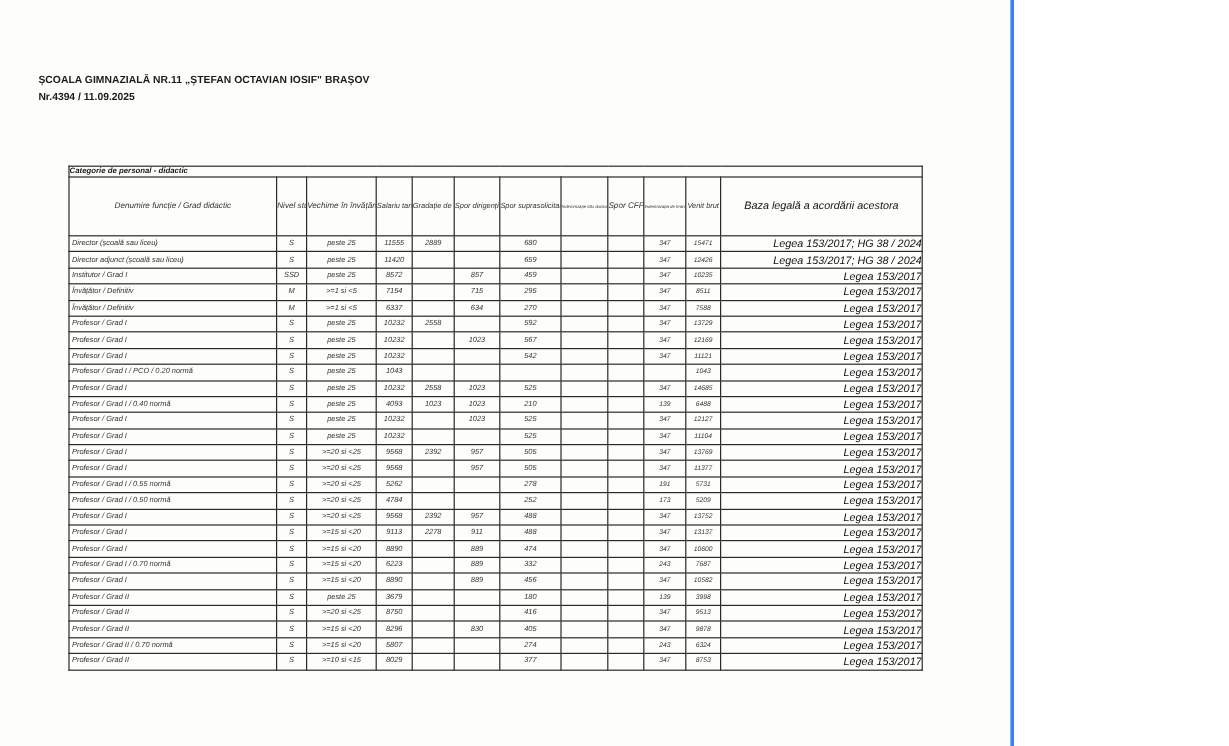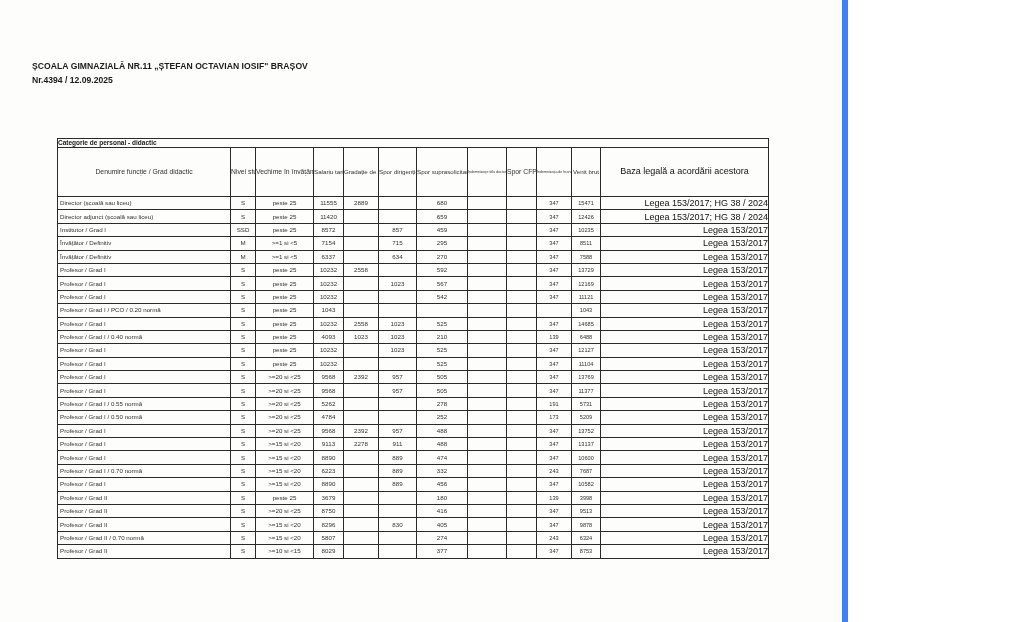--- a/index.html
+++ b/index.html
@@ -2,35 +2,35 @@
 <html><head>
 <meta charset="utf-8">
 <style>
   html, body { margin: 0; padding: 0; }
   body {
     width: 1024px; height: 622px; background: #ffffff; position: relative; overflow: hidden;
     font-family: "Liberation Sans", sans-serif; color: #1a1a1a;
   }
   .sheet {
     position: absolute; left: 0; top: 0; width: 842px; height: 622px;
-    background: #fdfdfc; border-right: 6px solid #3b82f6;
+    background: #fdfdfc; border-right: 3px solid #3b82f6;
   }
   .school {
     position: absolute; left: 32px; top: 61px; font-size: 8.6px; font-weight: bold; letter-spacing: 0.05px;
   }
   .docno {
     position: absolute; left: 32px; top: 75px; font-size: 8.6px; font-weight: bold;
   }
   .title-block {
     position: absolute; left: 300px; top: 92px; width: 160px; text-align: center;
     font-size: 8.6px; font-weight: bold; line-height: 10px;
   }
   table.salary {
     position: absolute; left: 57px; top: 138px;
-    border-collapse: collapse; table-layout: fixed; width: 711px;
+    border-collapse: collapse; table-layout: fixed; width: 711px; font-style: italic;
   }
   table.salary td, table.salary th {
     border: 1px solid #2a2a2a; padding: 0; overflow: hidden; white-space: nowrap;
   }
   .cat-row td {
     height: 8px; font-size: 6.5px; font-weight: bold; text-align: left; padding-left: 2px; line-height: 8px;
   }
   .head-row th {
     height: 48px; font-weight: normal; font-size: 6.2px; line-height: 7.5px; text-align: center;
     white-space: normal; color: #333;
@@ -43,21 +43,21 @@
   }
   .data-row td.fn { text-align: left; padding-left: 2px; }
   .data-row td.legal { font-size: 9px; color: #111; text-align: right; }
   .data-row td.sm { font-size: 5.6px; }
 </style>
 </head>
 <body>
 
 <div class="sheet">
   <div class="school">ȘCOALA GIMNAZIALĂ NR.11 „ȘTEFAN OCTAVIAN IOSIF" BRAȘOV</div>
-  <div class="docno">Nr.4394 / 12.09.2025</div>
+  <div class="docno">Nr.4394 / 11.09.2025</div>
 
   <table class="salary">
     <colgroup>
       <col style="width:173px">
         <col style="width:25px">
         <col style="width:58px">
         <col style="width:30px">
       <col style="width:35px">
         <col style="width:38px">
         <col style="width:51px">

